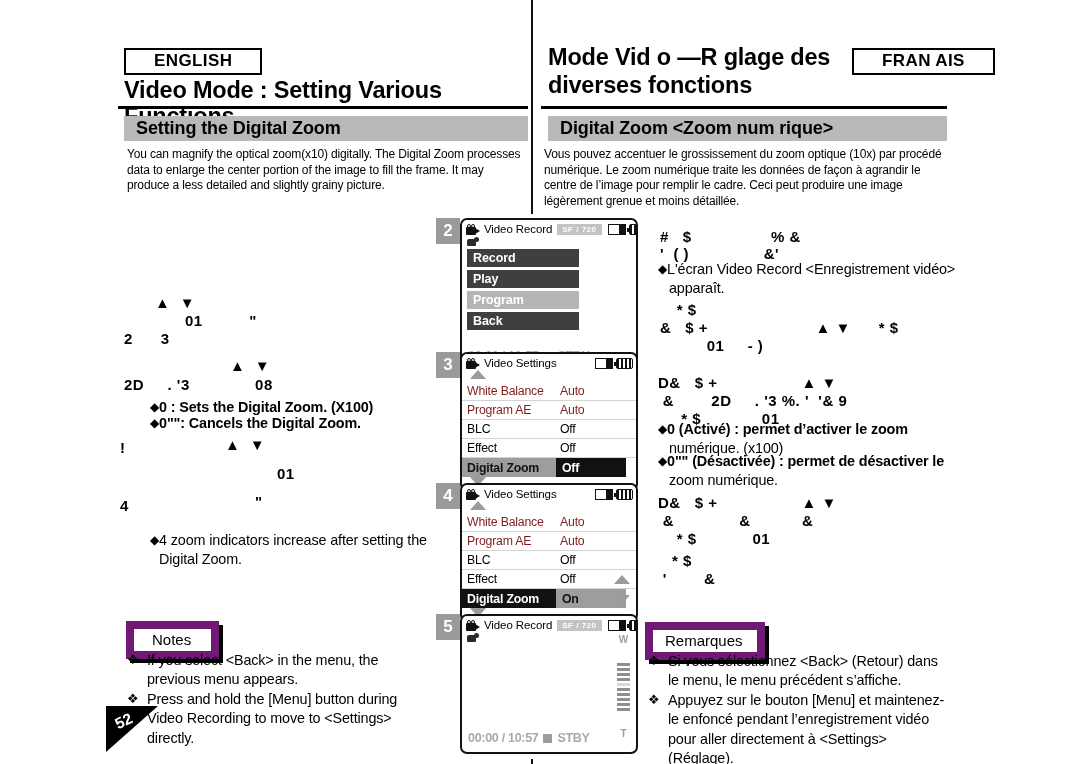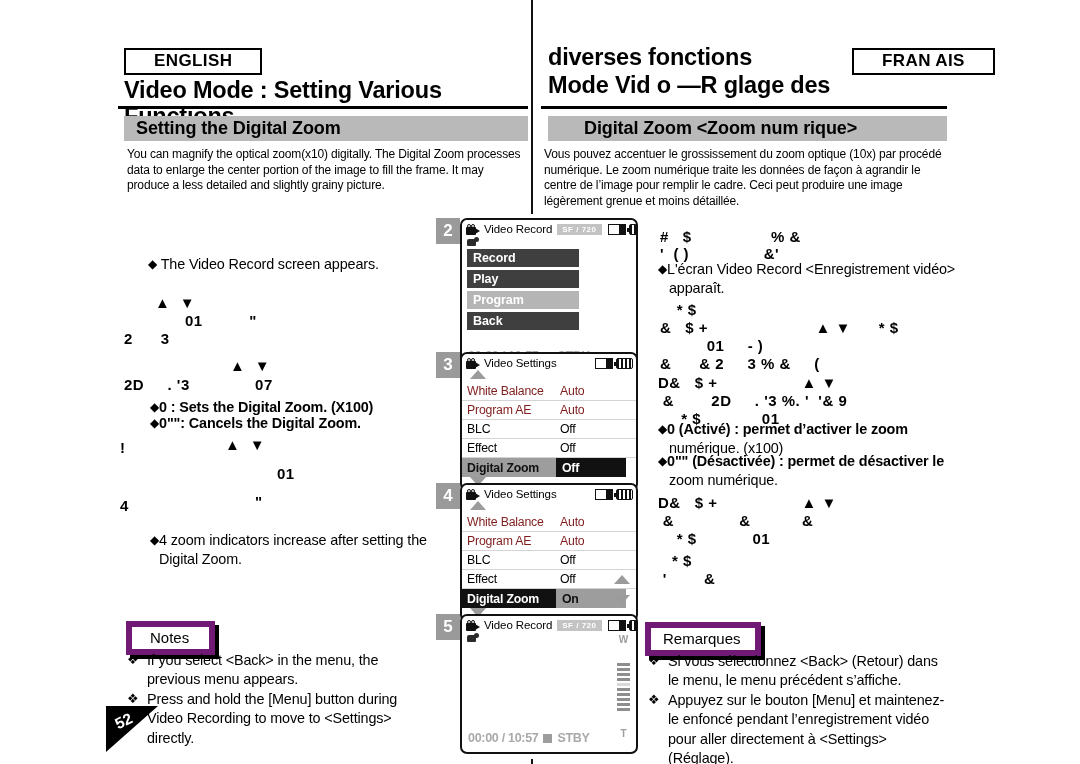--- a/index.html
+++ b/index.html
@@ -61,21 +61,21 @@
   .section-bar {
     position: absolute;
     height: 25px;
     background: #b9b9b9;
     display: flex; align-items: center;
   }
   .section-bar span {
     font-size: 18px; font-weight: bold; padding-left: 12px; letter-spacing: -.1px;
   }
   .bar-en { left: 124px; top: 116px; width: 404px; }
-  .bar-fr { left: 548px; top: 116px; width: 399px; padding-left: 24px; }
+  .bar-fr { left: 548px; top: 116px; width: 399px; }
 
   
   .intro {
     position: absolute;
     font-size: 12px;
     line-height: 1.30;
     letter-spacing: -.15px;
   }
   .intro-en { left: 127px; top: 147px; width: 396px; }
   .intro-fr { left: 544px; top: 147px; width: 408px; }
@@ -97,21 +97,21 @@
     position: absolute;
     font-size: 14.4px;
     line-height: 1.30;
     letter-spacing: -.15px;
   }
   .dia .d { font-size: 12px; vertical-align: 1px; }
 
   
   .notes-box {
     position: absolute;
-    border: 6px solid #701a75;
+    border: 8px solid #701a75;
     background: #fff;
     padding: 2px 20px 3px 18px;
     font-size: 15px;
     box-shadow: 4px 4px 0 0 #000;
   }
   .notes-list {
     position: absolute;
     font-size: 14.4px;
     line-height: 1.33;
     letter-spacing: -.15px;
@@ -280,40 +280,36 @@
   <div class="lang-badge badge-en">ENGLISH</div>
   <div class="head-title-en">Video Mode : Setting Various Functions</div>
   <div class="rule-en"></div>
   <div class="section-bar bar-en">
     <span>Setting the Digital Zoom</span>
   </div>
   <div class="intro intro-en">You can magnify the optical zoom(x10) digitally. The Digital Zoom processes data to enlarge the center portion of the image to fill the frame. It may produce a less detailed and slightly grainy picture.</div>
 
   <div class="lang-badge badge-fr">FRAN AIS</div>
   <div class="head-title-fr">
+    <div>Mode Vid o —R glage des</div>
     <div>diverses fonctions</div>
-    <div>Mode Vid o —R glage des</div>
   </div>
   <div class="rule-fr"></div>
   <div class="section-bar bar-fr">
     <span>Digital Zoom &lt;Zoom num rique&gt;</span>
   </div>
   <div class="intro intro-fr">Vous pouvez accentuer le grossissement du zoom optique (10x) par procédé numérique. Le zoom numérique traite les données de façon à agrandir le centre de l’image pour remplir le cadre. Ceci peut produire une image légèrement grenue et moins détaillée.</div>
 
-  <div class="dia" style="left:148px; top:255px; width:300px;">
-    <span class="d">◆</span>
-    <span>The Video Record screen appears.</span>
-  </div>
 
   <div class="glyph arrows" style="left:155px; top:292px;">▲  ▼</div>
   <div class="glyph" style="left:185px; top:310px;">01          "</div>
   <div class="glyph" style="left:124px; top:328px;">2      3</div>
 
   <div class="glyph arrows" style="left:230px; top:355px;">▲  ▼</div>
-  <div class="glyph" style="left:124px; top:374px;">2D     . '3              07</div>
+  <div class="glyph" style="left:124px; top:374px;">2D     . '3              08</div>
 
   <div class="dia" style="left:150px; top:398px; width:300px;">
     <span class="d">◆</span><b>0   : Sets the Digital Zoom. (X100)</b>
   </div>
   <div class="dia" style="left:150px; top:414px; width:300px;">
     <span class="d">◆</span><b>0"": Cancels the Digital Zoom.</b>
   </div>
 
   <div class="glyph" style="left:120px; top:437px;">!</div>
   <div class="glyph arrows" style="left:225px; top:434px;">▲  ▼</div>
@@ -348,21 +344,20 @@
   <div class="glyph" style="left:660px; top:243px;">'  ( )                &amp;'</div>
 
   <div class="dia" style="left:658px; top:260px; width:300px;">
     <span class="d">◆</span><span>L'écran Video Record &lt;Enregistrement vidéo&gt;</span><br>
     <span style="padding-left:11px">apparaît.</span>
   </div>
 
   <div class="glyph" style="left:672px; top:299px;"> * $</div>
   <div class="glyph" style="left:660px; top:317px;">&amp;   $ +                       ▲ ▼      * $</div>
   <div class="glyph" style="left:660px; top:335px;">          01     - )</div>
-  <div class="glyph" style="left:660px; top:353px;">&amp;      &amp; 2     3 % &amp;     (</div>
 
   <div class="glyph" style="left:658px; top:372px;">D&amp;   $ +                  ▲ ▼</div>
   <div class="glyph" style="left:658px; top:390px;"> &amp;        2D     . '3 %. '  '&amp; 9</div>
   <div class="glyph" style="left:658px; top:408px;">     * $             01</div>
 
   <div class="dia" style="left:658px; top:420px; width:300px;">
     <span class="d">◆</span><b style="font-weight:bold">0    (Activé) : permet d’activer le zoom</b><br>
     <span style="padding-left:11px">numérique. (x100)</span>
   </div>
   <div class="dia" style="left:658px; top:452px; width:300px;">

